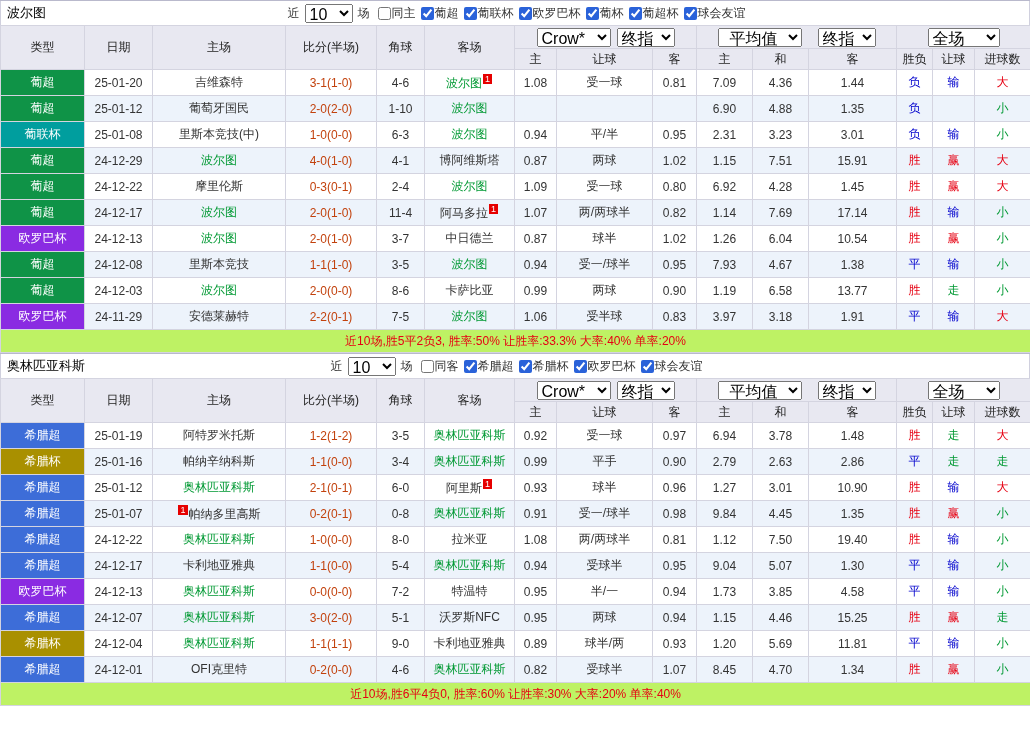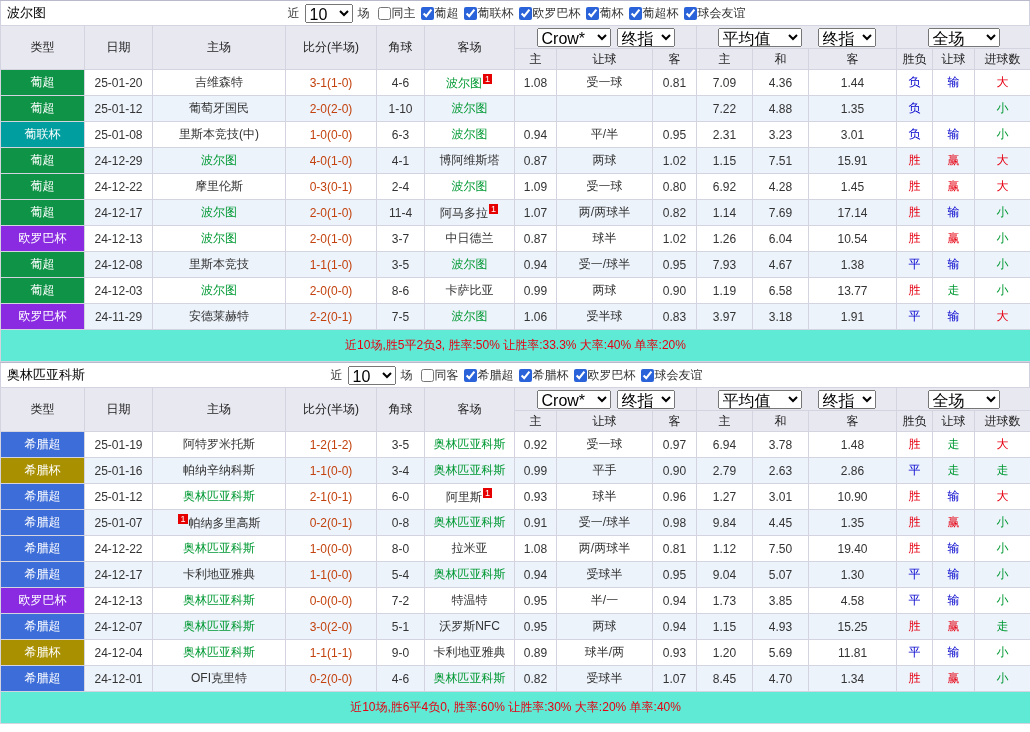--- a/index.html
+++ b/index.html
@@ -37,21 +37,21 @@
     border-right: 1px solid #d0d0de;
   }
   .teamname { position: absolute; left: 6px; font-size: 13px; color: #000; }
   .filters { margin: 0 auto; display: flex; align-items: center; }
   .fcheck { display: inline-flex; align-items: center; cursor: pointer; }
   .flabel { margin: 0 3px; }
   select { font-size: 16px; height: 19px; font-family: "Liberation Sans", sans-serif; }
   .sel-count { width: 48px; margin: 0 2px; }
   .sel-a { width: 74px; margin-right: 6px; }
   .sel-b { width: 58px; }
-  .sel-c { width: 84px; margin-right: 16px; }
+  .sel-c { width: 84px; margin-right: 16px; text-align: center; }
   .sel-d { width: 72px; }
 
   table.stats { border-collapse: collapse; width: 1030px; table-layout: fixed; }
   .stats th, .stats td {
     border: 1px solid #d4d4e0;
     text-align: center;
     padding: 0;
     overflow: hidden;
     white-space: nowrap;
   }
@@ -61,21 +61,21 @@
   .stats tbody td { height: 26px; }
   .stats tbody tr:nth-child(even) { background: #edf3fb; }
   td.type { color: #fff; }
   td.score { color: #c2410c; }
   td.team .focus { color: #009933; }
   td.team .opp { color: #333; }
   sup.badge {
     background: #e60000; color: #fff; font-size: 9px; line-height: 11px;
     padding: 0 2px; margin: 0 1px; vertical-align: super;
   }
-  .stats tfoot td { height: 32px; color: #e60012; background: #5eead4; }
+  .stats tfoot td { height: 23px; color: #e60012; background: #bef264; }
 </style>
 </head>
 <body>
 
 <div class="page">
   <div id="sections">
       <div class="section">
         <div class="filterbar">
           <span class="teamname">波尔图</span>
           <span class="filters">
@@ -175,21 +175,21 @@
             <tr>
               <td class="type" style="background: rgb(15, 147, 71);">葡超</td>
               <td class="date">25-01-12</td>
               <td class="team"><span class="opp">葡萄牙国民</span></td>
               <td class="score">2-0(2-0)</td>
               <td class="corner">1-10</td>
               <td class="team"><span class="focus">波尔图</span></td>
               <td class="odds"></td>
               <td class="odds"></td>
               <td class="odds"></td>
-              <td class="avg">7.22</td>
+              <td class="avg">6.90</td>
               <td class="avg">4.88</td>
               <td class="avg">1.35</td>
               <td class="res" style="color: rgb(0, 0, 205);">负</td>
               <td class="res"></td>
               <td class="res" style="color: rgb(0, 153, 51);">小</td>
             </tr>
             <tr>
               <td class="type" style="background: rgb(0, 158, 158);">葡联杯</td>
               <td class="date">25-01-08</td>
               <td class="team"><span class="opp">里斯本竞技(中)</span></td>
@@ -528,21 +528,21 @@
               <td class="type" style="background: rgb(61, 109, 216);">希腊超</td>
               <td class="date">24-12-07</td>
               <td class="team"><span class="focus">奥林匹亚科斯</span></td>
               <td class="score">3-0(2-0)</td>
               <td class="corner">5-1</td>
               <td class="team"><span class="opp">沃罗斯NFC</span></td>
               <td class="odds">0.95</td>
               <td class="odds">两球</td>
               <td class="odds">0.94</td>
               <td class="avg">1.15</td>
-              <td class="avg">4.93</td>
+              <td class="avg">4.46</td>
               <td class="avg">15.25</td>
               <td class="res" style="color: rgb(230, 0, 18);">胜</td>
               <td class="res" style="color: rgb(230, 0, 18);">赢</td>
               <td class="res" style="color: rgb(0, 153, 51);">走</td>
             </tr>
             <tr>
               <td class="type" style="background: rgb(169, 144, 0);">希腊杯</td>
               <td class="date">24-12-04</td>
               <td class="team"><span class="focus">奥林匹亚科斯</span></td>
               <td class="score">1-1(1-1)</td>

